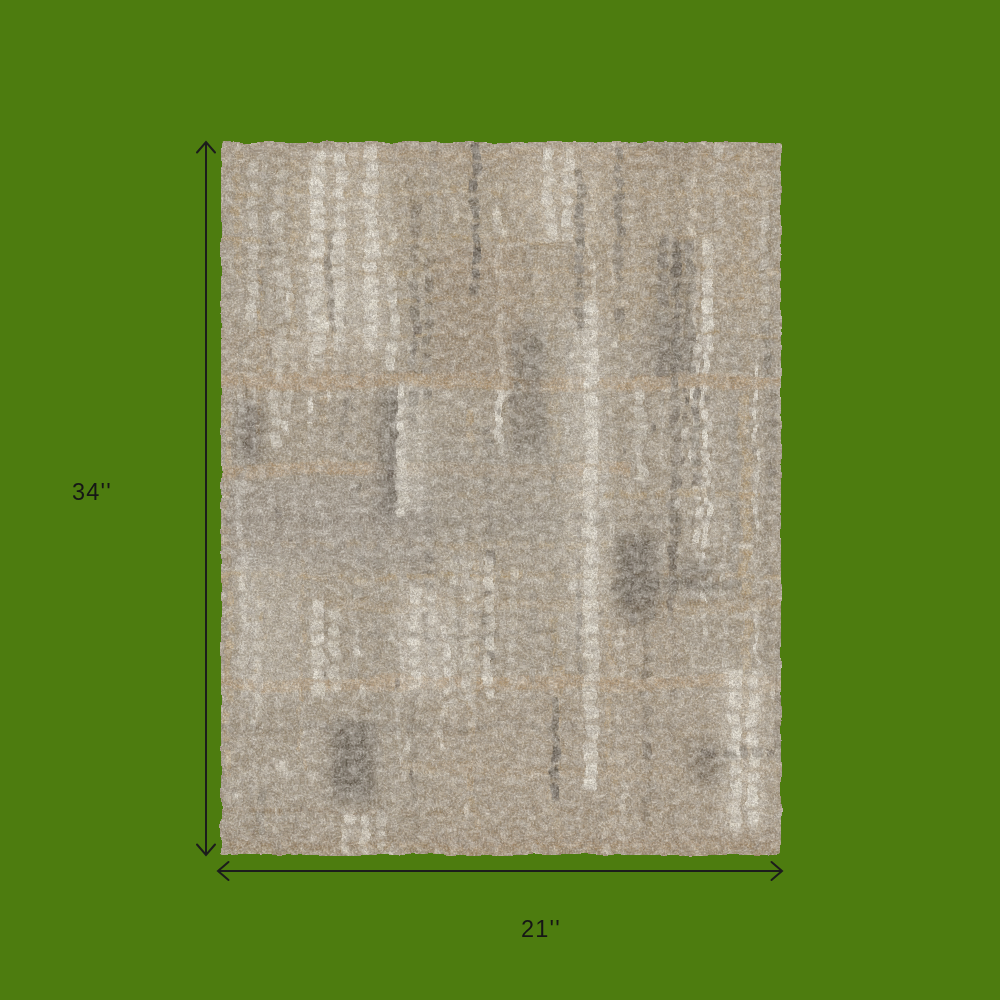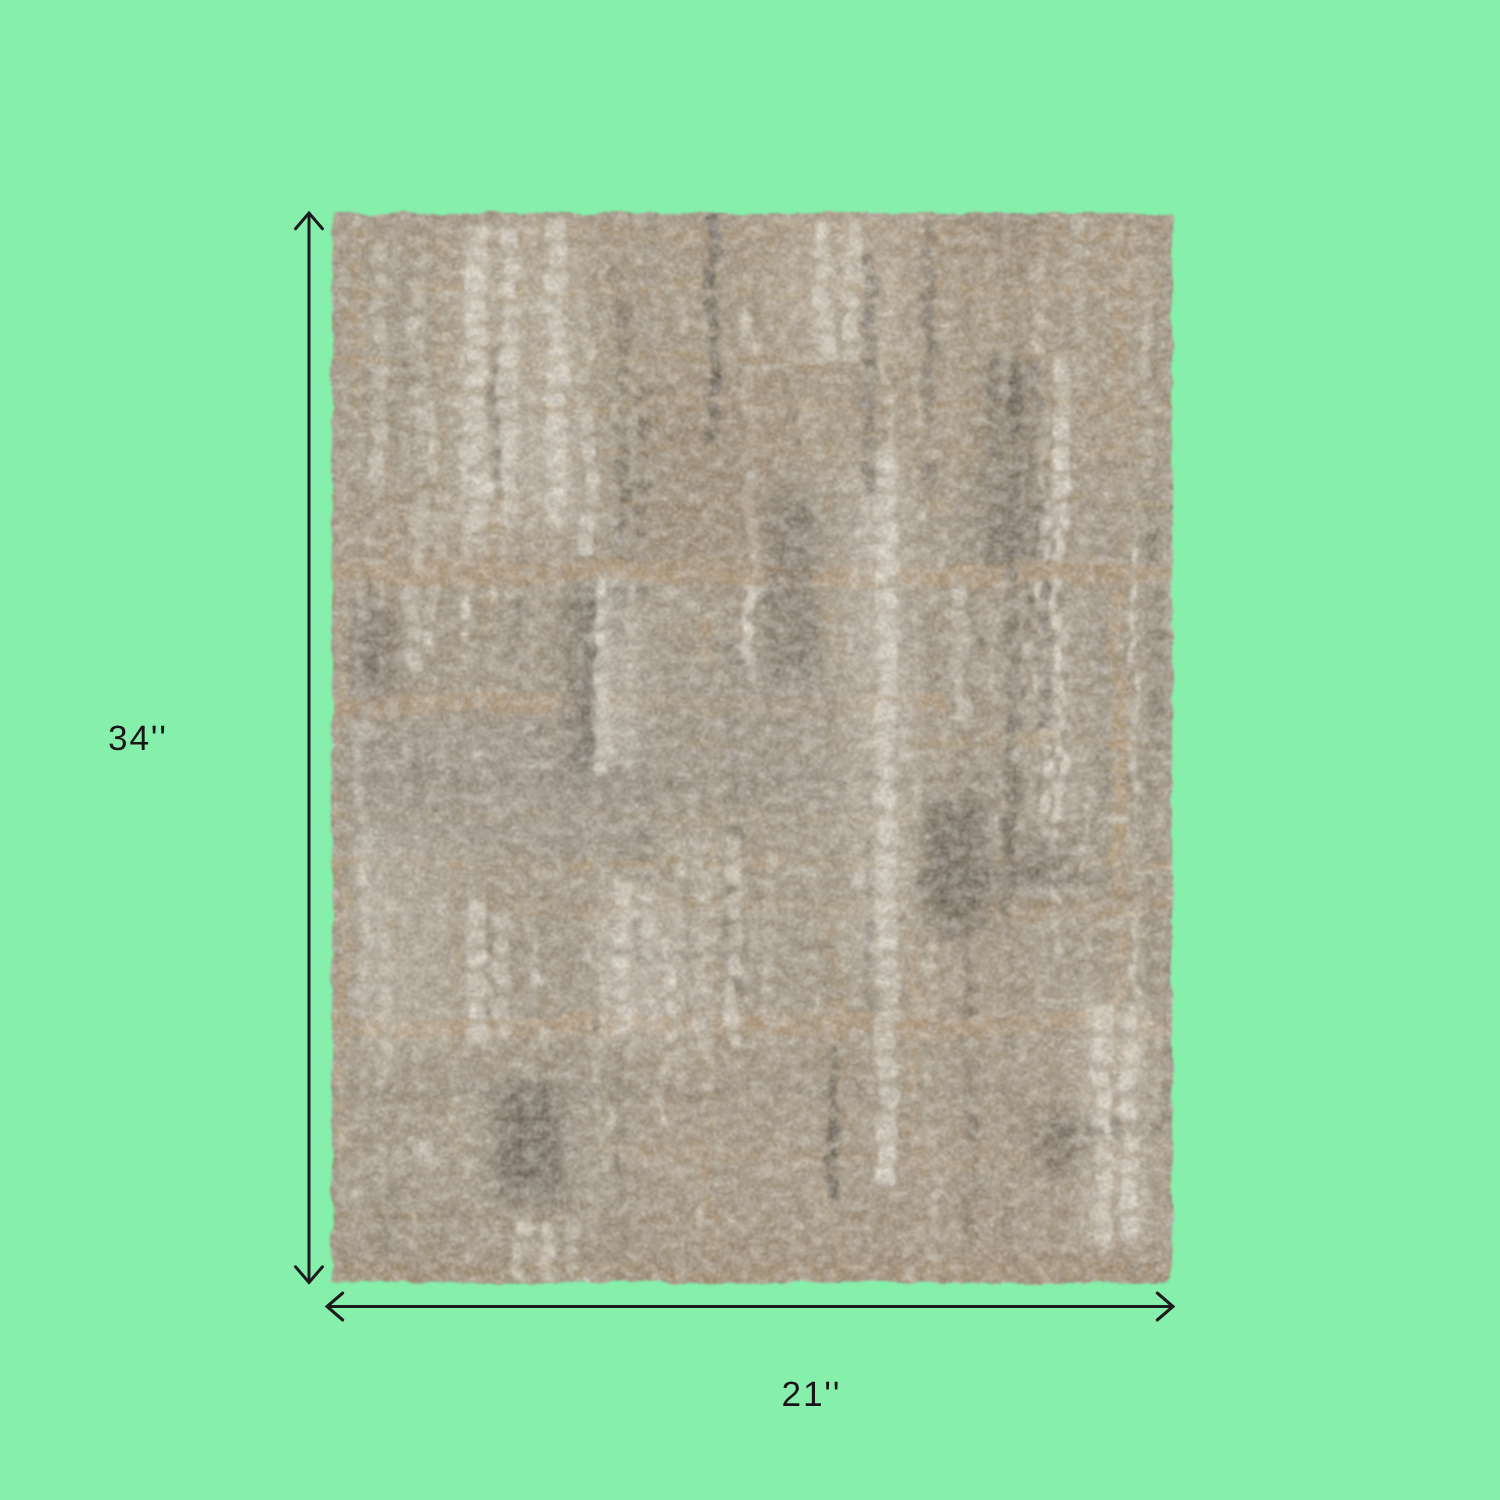--- a/index.html
+++ b/index.html
@@ -1,16 +1,16 @@
 <!DOCTYPE html>
 <html><head>
 <meta charset="utf-8">
 <style>
   html,body{margin:0;padding:0;background:#ffffff;}
-  .page{width:1000px;height:1000px;position:relative;background:#86efac;overflow:hidden;
+  .page{width:1000px;height:1000px;position:relative;background:#4d7c0f;overflow:hidden;
         font-family:"Liberation Sans", sans-serif;}
 </style>
 </head>
 <body>
 <div class="page">
 <svg width="1000" height="1000" viewBox="0 0 1000 1000">
 <defs>
   <clipPath id="rugclip">
           <rect x="221" y="142" width="560" height="713" rx="3"></rect>
         </clipPath>

